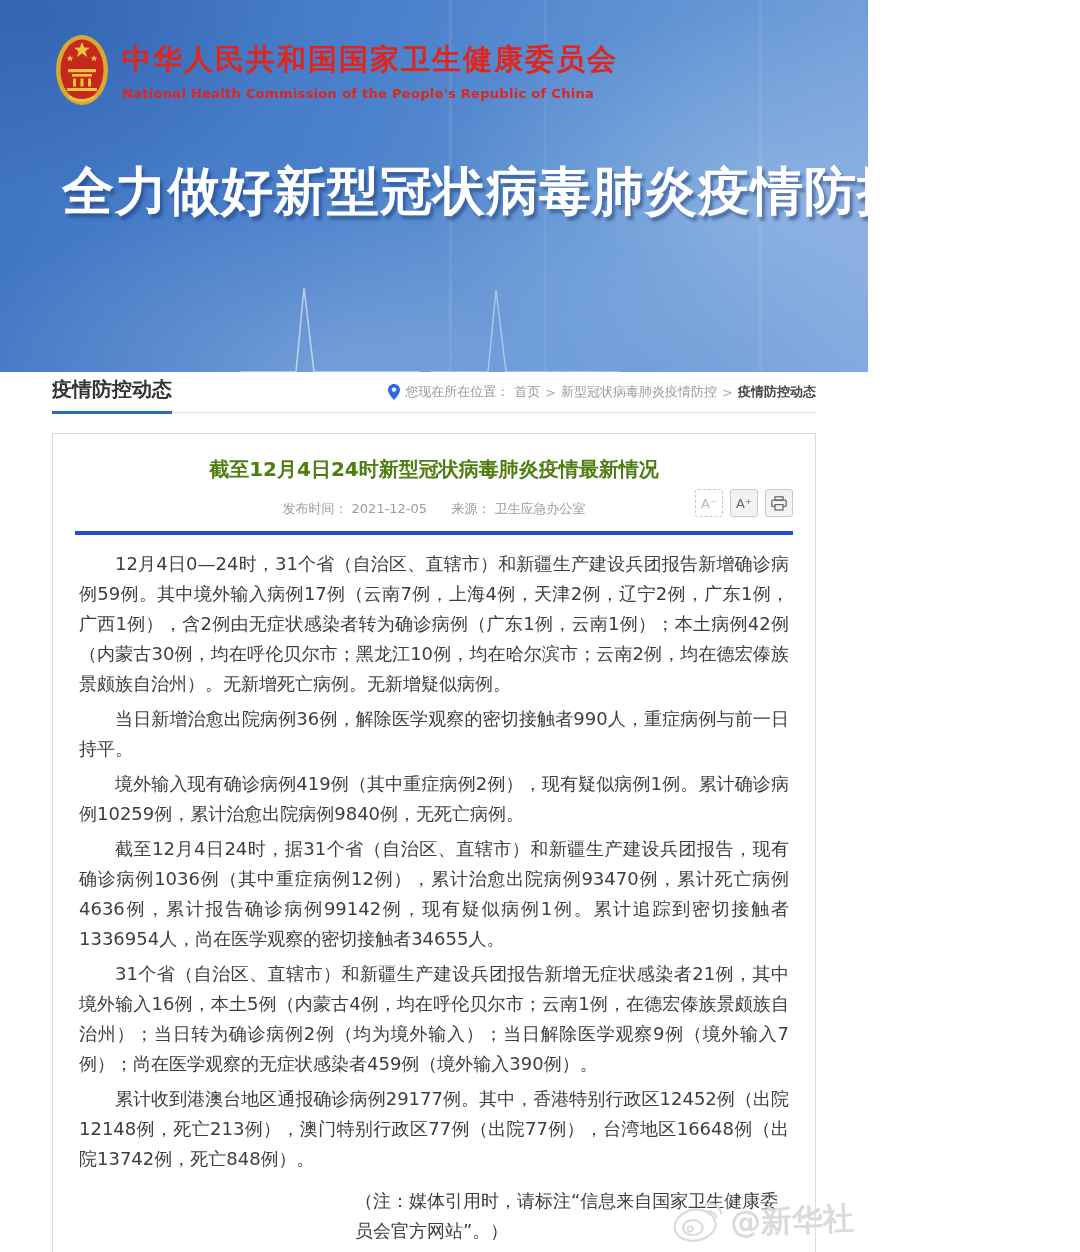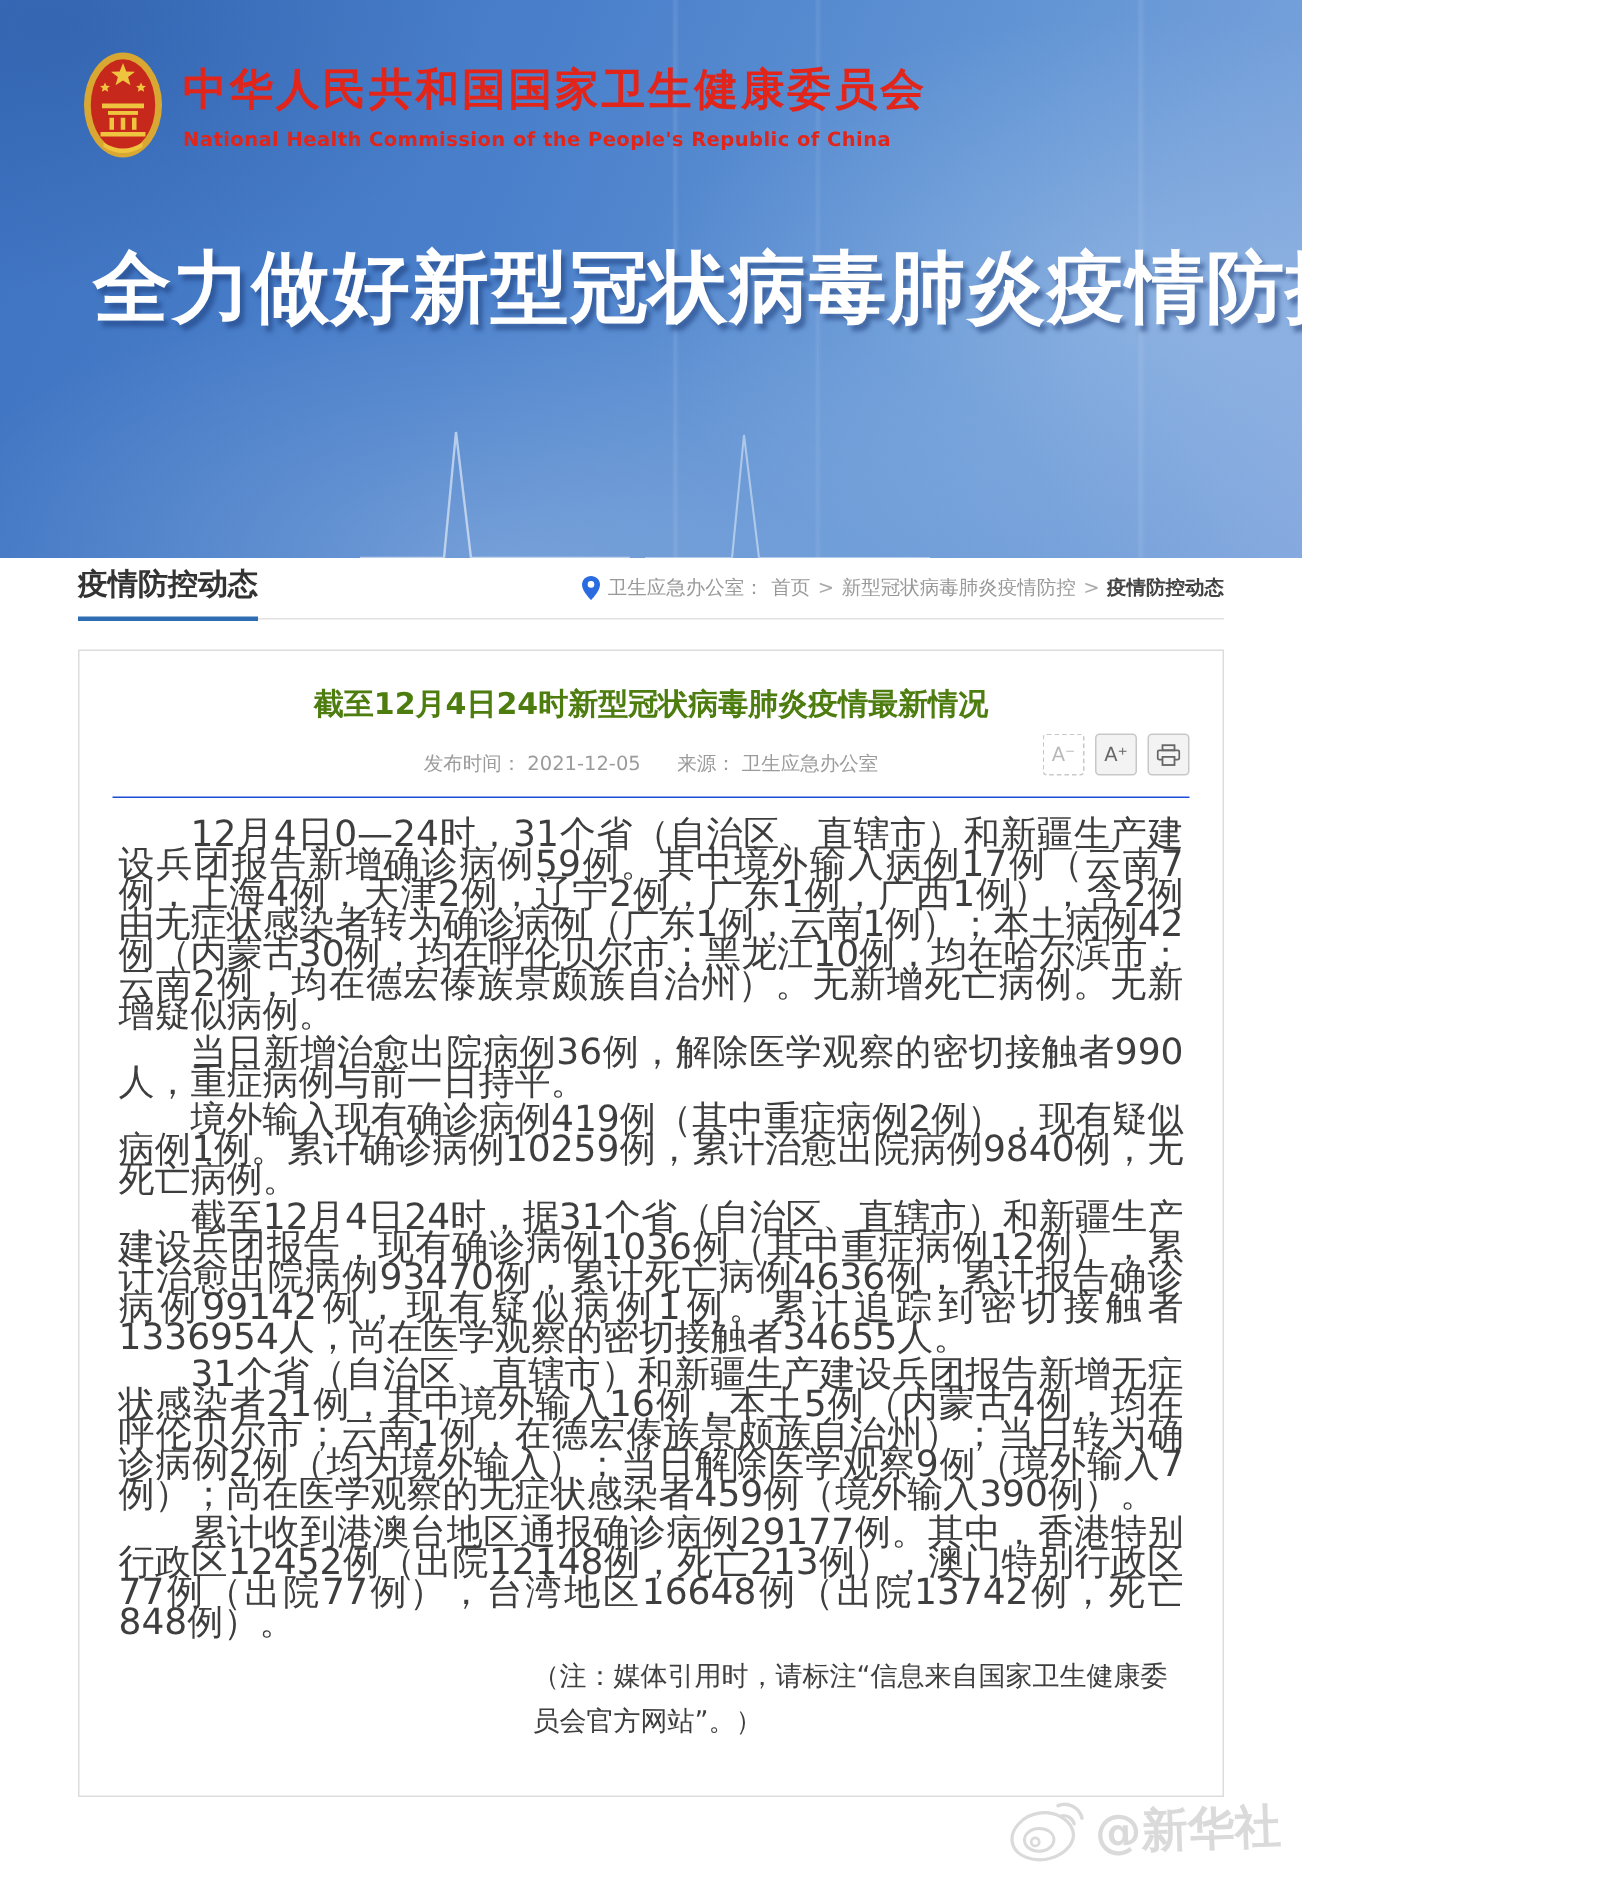--- a/index.html
+++ b/index.html
@@ -44,32 +44,32 @@
   }
   .breadcrumb{font-size:13px;color:#999;padding-bottom:11px;display:flex;align-items:center;gap:5px;}
   .breadcrumb .pin{display:flex;align-items:center;}
   .crumb-link{color:#999;cursor:pointer;font-family:Liberation Mono, monospace;}
   .crumb-sep{color:#aaa;}
   .crumb-current{color:#444;font-weight:700;}
   
   .article-box{margin:20px 52px 0;border:1px solid #dcdcdc;padding-bottom:34px;background:#fff;}
   .article-title{text-align:center;margin:22px 30px 0;font-size:20px;font-weight:700;color:#4d7c0f;}
   .meta-wrap{
-    margin:0 22px;border-bottom:1px solid #1d4ed8;padding:17px 0 13px;position:relative;
+    margin:0 22px;border-bottom:4px solid #1d4ed8;padding:17px 0 13px;position:relative;
     text-align:center;font-size:13px;color:#9b9b9b;
   }
   .meta-gap{display:inline-block;width:16px;}
   .tools{position:absolute;right:0;top:6px;display:flex;gap:7px;}
   .tool-btn{
     width:28px;height:28px;border:1px solid #c8c8c8;background:#f3f3f3;border-radius:3px;
     font-size:13px;color:#666;display:flex;align-items:center;justify-content:center;
     cursor:pointer;font-family:"DejaVu Sans","Liberation Sans",sans-serif;padding:0;
   }
   .tool-btn.decrease{border-style:dashed;background:#fff;color:#b8b8b8;}
-  .article-body{padding:14px 26px 0;font-size:24px;line-height:20px;color:#3e3e3e;text-align:justify;}
+  .article-body{padding:14px 26px 0;font-size:18px;line-height:30px;color:#3e3e3e;text-align:justify;}
   .body-para{margin:0 0 5px;text-indent:2em;}
   .note{margin:12px 26px 0;padding-left:276px;font-size:18px;line-height:30px;color:#3e3e3e;}
   
   .watermark{
     position:absolute;right:14px;bottom:2px;display:flex;align-items:center;gap:3px;
     color:#dadada;font-size:31px;font-weight:700;transform:rotate(-2deg);z-index:3;white-space:nowrap;
   }
 </style>
 </head>
 <body>
@@ -108,21 +108,21 @@
 
   <div class="section-bar">
     <div class="section-title">疫情防控动态</div>
     <div class="breadcrumb">
       <span class="pin">
         <svg width="12" height="16" viewBox="0 0 12 16">
           <path d="M6 0 C2.7 0 0 2.6 0 5.8 C0 10.2 6 16 6 16 S12 10.2 12 5.8 C12 2.6 9.3 0 6 0 Z" fill="#2a6be0"></path>
           <circle cx="6" cy="5.6" r="2.2" fill="#ffffff"></circle>
         </svg>
       </span>
-      <span>卫生应急办公室：</span>
+      <span>您现在所在位置：</span>
       <span class="crumb-link">首页</span>
       <span class="crumb-sep">&gt;</span>
       <span class="crumb-link">新型冠状病毒肺炎疫情防控</span>
       <span class="crumb-sep">&gt;</span>
       <span class="crumb-current">疫情防控动态</span>
     </div>
   </div>
 
   <div class="article-box">
     <div class="article-title">截至12月4日24时新型冠状病毒肺炎疫情最新情况</div>

